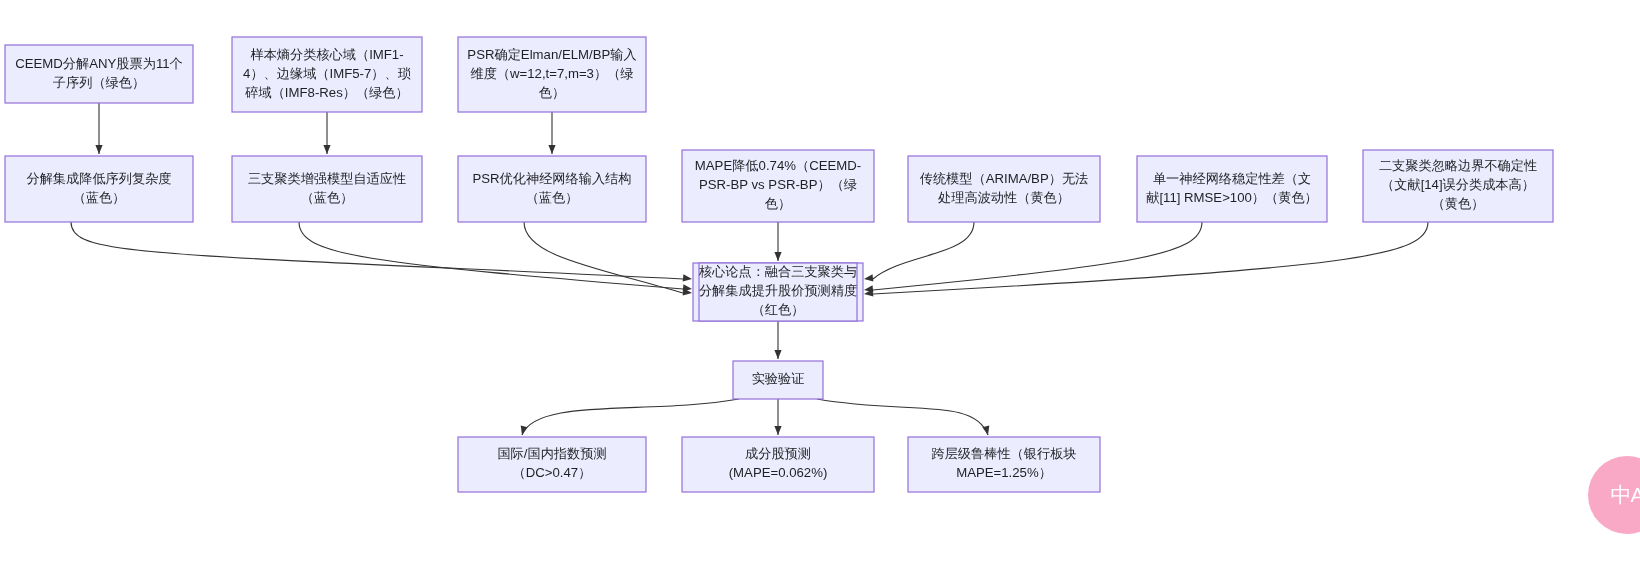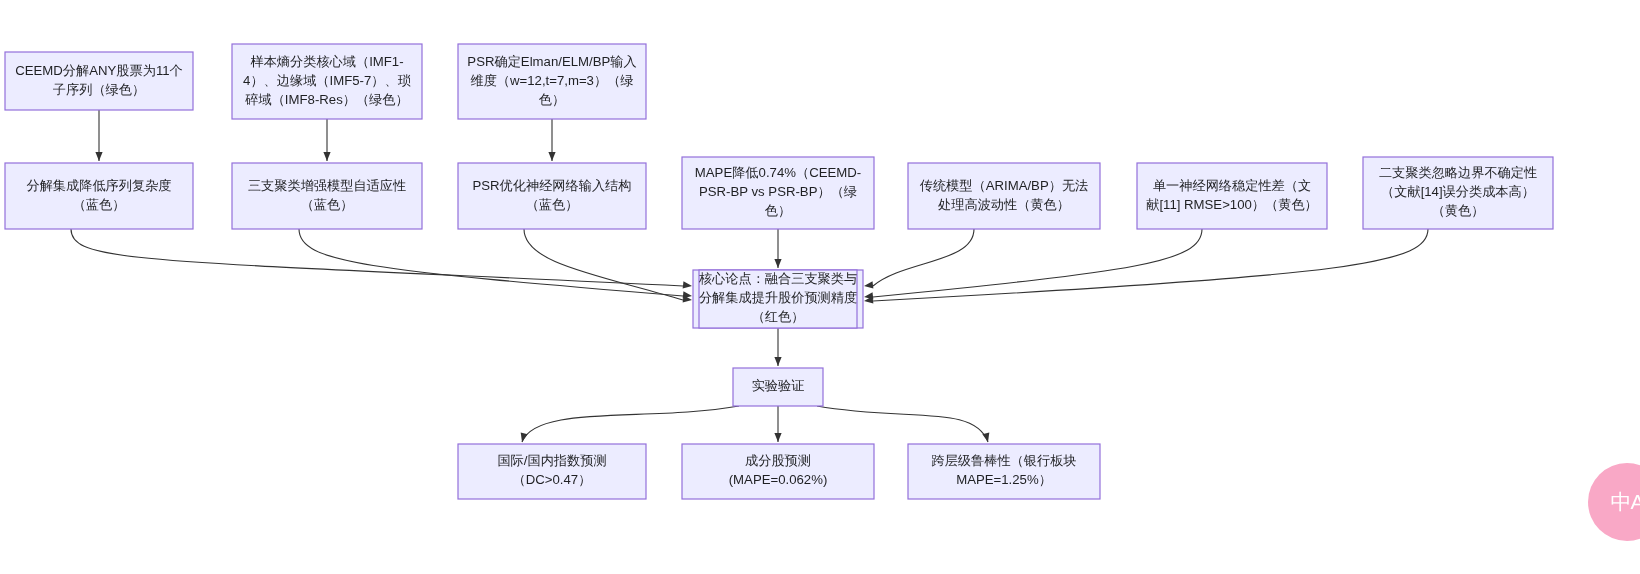--- a/index.html
+++ b/index.html
@@ -10,21 +10,21 @@
   body {
     width: 1640px;
     height: 574px;
     font-family: "Liberation Sans", "DejaVu Sans", sans-serif;
     overflow: hidden;
     position: relative;
   }
   #flow-root {
     position: absolute;
     left: 0;
-    top: 7px;
+    top: 0;
     width: 1640px;
     height: 520px;
   }
   svg.flow-canvas {
     display: block;
     width: 1640px;
     height: 574px;
   }
   .node-rect {
     fill: #ececff;

